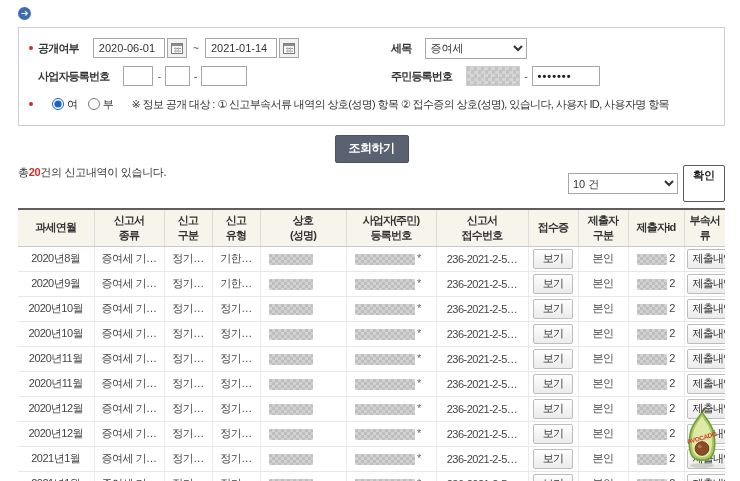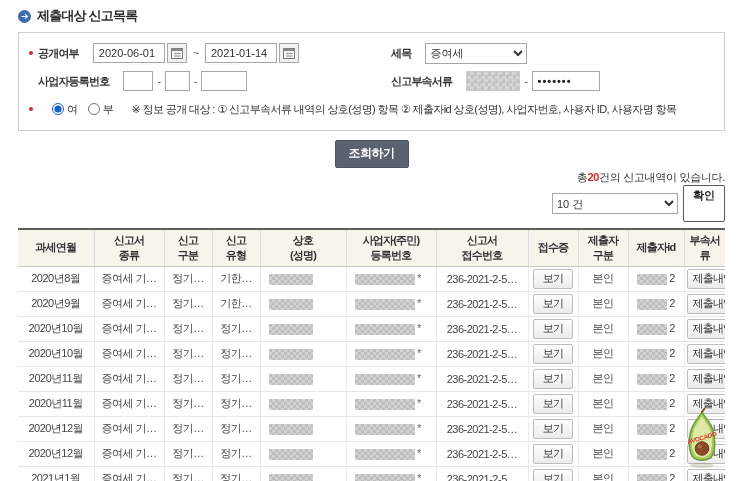--- a/index.html
+++ b/index.html
@@ -42,25 +42,25 @@
   .radio-wrap { display:flex; align-items:center; gap:3px; margin-right:10px; }
   input[type="radio"] { accent-color:#1a62c9; margin:0; width:12px; height:12px; }
   .note { color:#333; margin-left:8px; letter-spacing:-0.6px; }
 
   
   .search-row { text-align:center; margin:9px 0 2px; }
   .btn-primary { background:#5a6170; color:#fff; border:1px solid #4c5260; padding:4px 13px 5px;
     font-size:12px; font-weight:bold; border-radius:2px; letter-spacing:-0.5px; cursor:pointer; font-family:inherit; }
 
   
-  .result-bar { display:flex; align-items:flex-end; justify-content:space-between; margin:2px 0 6px;flex-direction:column; }
+  .result-bar { display:flex; align-items:flex-start; justify-content:space-between; margin:2px 0 6px; }
   .result-left { color:#333; }
   .count-red { color:#d42a2a; font-weight:bold; }
   .result-right { display:flex; align-items:center; gap:5px; }
-  .size-select { width:126px; }
+  .size-select { width:110px; }
   .btn-confirm { background:#fff; border:1px solid #5a5a5a; font-weight:bold; color:#222;
     padding:2px 9px 18px; font-size:11px; border-radius:2px; cursor:pointer; font-family:inherit; }
 
   
   table { width:100%; border-collapse:collapse; table-layout:fixed; border-top:2px solid #5f5f5f; }
   thead th { background:#f7f4ec; font-weight:bold; font-size:11px; color:#333; letter-spacing:-0.8px;
     padding:3px 1px; border-bottom:1px solid #c9c9c9; border-left:1px solid #dcdcdc;
     white-space:pre-line; height:35px; vertical-align:middle; line-height:1.35; }
   thead th:first-child { border-left:0;margin-left:12px; }
   tbody td { border-bottom:1px solid #e7e7e7; border-left:1px solid #ececec; text-align:center;
@@ -79,21 +79,20 @@
   
   .sticker { position:absolute; left:681px; top:407px; width:42px; height:62px; z-index:9; pointer-events:none; }
 </style>
 </head>
 <body>
 
 <div class="page">
 
   <div class="title-row">
     <span class="title-icon">➔</span>
-    <h1 class="page-title">제출대상 신고목록</h1>
   </div>
 
   <div class="filter-box">
 
     <div class="f-row">
       <span class="req"></span>
       <span class="f-label">공개여부</span>
       <span class="gap-after-label"></span>
       <input class="txt date-input" type="text" value="2020-06-01" style="">
       <button class="cal-btn" aria-label="calendar">
@@ -130,40 +129,40 @@
     <div class="f-row">
       <span class="no-req"></span>
       <span class="f-label">사업자등록번호</span>
       <span class="gap-after-label"></span>
       <input class="txt w28" type="text" value="" style="">
       <span class="dash">-</span>
       <input class="txt w22" type="text" value="" style="">
       <span class="dash">-</span>
       <input class="txt w44" type="text" value="" style="">
       <div class="f-right">
-        <span class="f-label">신고부속서류</span>
+        <span class="f-label">주민등록번호</span>
         <span class="gap-after-label"></span>
         <span class="blurbox"></span>
         <span class="dash">-</span>
         <input class="txt masked-input" type="text" value="•••••••" style="">
       </div>
     </div>
 
     <div class="f-row">
       <span class="req"></span>
       <span class="gap-after-label"></span>
       <label class="radio-wrap">
         <input type="radio" name="disclosure" checked="" style="">
         <span>여</span>
       </label>
       <label class="radio-wrap">
         <input type="radio" name="disclosure" style="">
         <span>부</span>
       </label>
-      <span class="note">※ 정보 공개 대상 : ① 신고부속서류 내역의 상호(성명) 항목 ② 제출자id 상호(성명), 사업자번호, 사용자 ID, 사용자명 항목</span>
+      <span class="note">※ 정보 공개 대상 : ① 신고부속서류 내역의 상호(성명) 항목 ② 접수증의 상호(성명), 있습니다, 사용자 ID, 사용자명 항목</span>
     </div>
 
   </div>
 
   <div class="search-row">
     <button class="btn-primary">조회하기</button>
   </div>
 
   <div class="result-bar">
     <div class="result-left">

